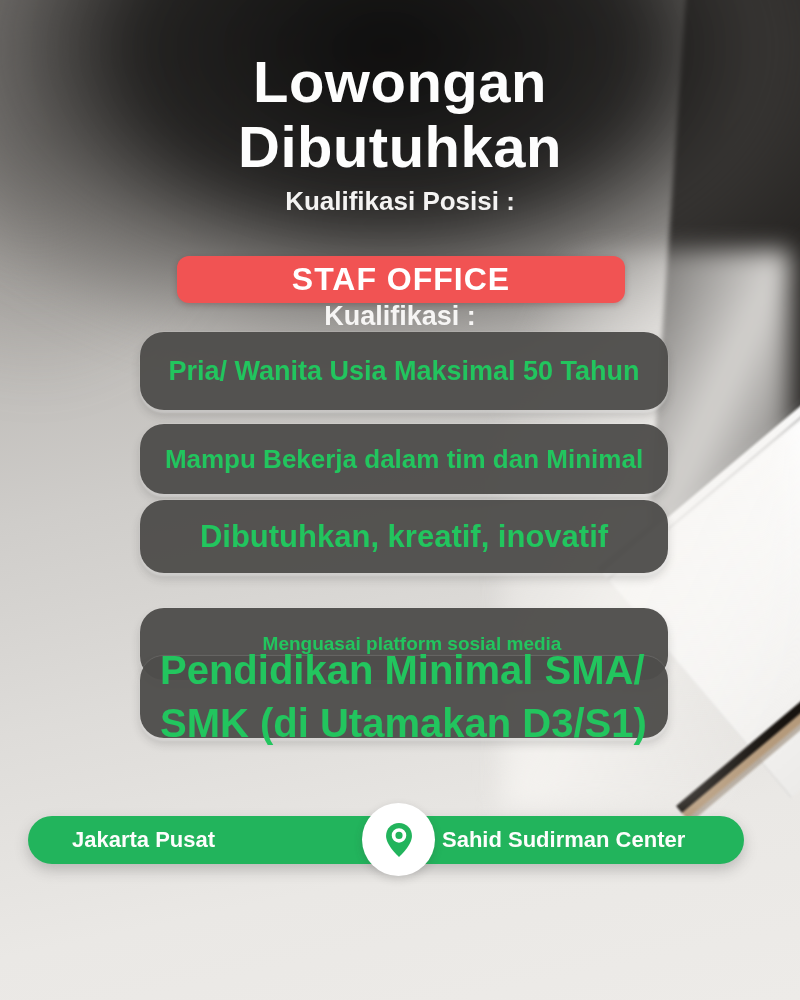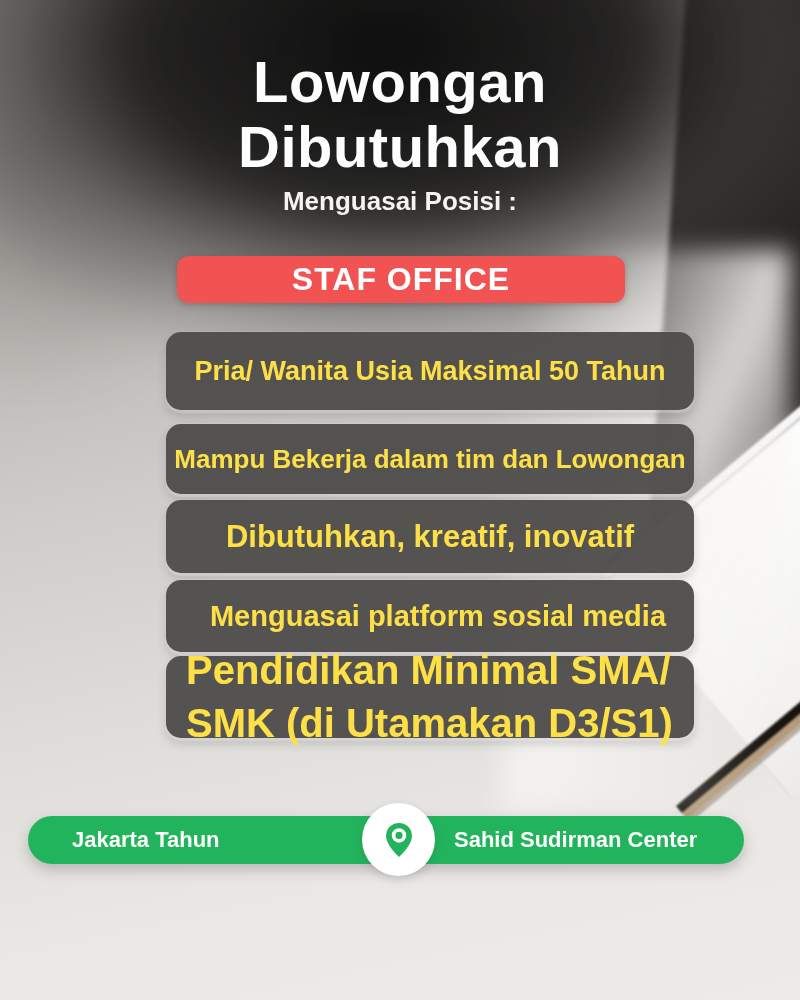--- a/index.html
+++ b/index.html
@@ -76,39 +76,38 @@
     font-size:32px; font-weight:800; letter-spacing:1px; color:#fff;
     box-shadow:0 2px 6px rgba(60,20,20,0.25);
     margin-top:29px;
   }
   .qual-heading{
     position:absolute; top:301px; left:0; width:100%;
     text-align:center; font-size:27px; font-weight:800; color:#f6f5f4;
   }
   .qual{
     position:absolute; left:140px; width:528px;
-    background:rgba(78,77,75,0.96); border-radius:15px;
+    background:rgba(78,77,75,0.96); border-radius:24px;
     display:flex; align-items:center; justify-content:center;
-    text-align:center; color:#fde047; font-weight:800;
+    text-align:center; color:#22c55e; font-weight:800;
     box-shadow:0 3px 2px rgba(255,255,255,0.30), 0 -1px 1px rgba(255,255,255,0.12), 0 6px 10px rgba(40,40,40,0.18);
-    margin-left:26px;
   }
   .qual-1{ top:332px; height:78px; font-size:27px; }
   .qual-2{ top:424px; height:70px; font-size:26px; }
   .qual-3{ top:500px; height:73px; font-size:31px; }
-  .qual-4{ top:580px; height:72px; font-size:29px;padding-left:16px; }
+  .qual-4{ top:608px; height:72px; font-size:19px;padding-left:16px; }
   .qual-5{ top:656px; height:82px; font-size:40px; justify-content:flex-start; text-align:left; padding:0 20px; line-height:1.32; }
   .footer-bar{
     position:absolute; top:816px; left:28px; width:716px; height:48px;
     background:#22b45c; border-radius:24px;
     box-shadow:0 6px 14px rgba(70,70,70,0.28);
     font-weight:800; font-size:22px; color:#fdfdfc;
   }
   .footer-left{ position:absolute; left:44px; top:0; height:100%; display:flex; align-items:center; }
-  .footer-right{ position:absolute; left:426px; top:0; height:100%; display:flex; align-items:center;text-align:center; }
+  .footer-right{ position:absolute; left:414px; top:0; height:100%; display:flex; align-items:center;text-align:center; }
   .pin-circle{
     position:absolute; left:334px; top:-13px; width:73px; height:73px;
     background:#ffffff; border-radius:50%;
     display:flex; align-items:center; justify-content:center;
     box-shadow:0 3px 8px rgba(60,60,60,0.2);
   }
   .pin-circle svg{ width:42px; height:42px; display:block; }
 </style>
 </head>
 <body>
@@ -128,33 +127,34 @@
   <div class="bg-layer top-shadow"></div>
   <div class="bg-layer light-wedge"></div>
 
   <div class="content">
 
     <div class="title">
       <div>Lowongan</div>
       <div>Dibutuhkan</div>
     </div>
 
-    <div class="subtitle">Menguasai Posisi :</div>
+    <div class="subtitle">Kualifikasi Posisi :</div>
 
     <div class="badge">STAF OFFICE</div>
 
+    <div class="qual-heading">Kualifikasi :</div>
 
     <div class="qual qual-1">Pria/ Wanita Usia Maksimal 50 Tahun</div>
-    <div class="qual qual-2">Mampu Bekerja dalam tim dan Lowongan</div>
+    <div class="qual qual-2">Mampu Bekerja dalam tim dan Minimal</div>
     <div class="qual qual-3">Dibutuhkan, kreatif, inovatif</div>
     <div class="qual qual-4">Menguasai platform sosial media</div>
     <div class="qual qual-5">Pendidikan Minimal SMA/ SMK (di Utamakan D3/S1)</div>
 
     <div class="footer-bar">
-      <span class="footer-left">Jakarta Tahun</span>
+      <span class="footer-left">Jakarta Pusat</span>
       <span class="footer-right">Sahid Sudirman Center</span>
       <span class="pin-circle">
         <svg viewBox="0 0 24 24" aria-hidden="true">
           <path d="M12 2.3 C7.8 2.3 4.6 5.5 4.6 9.7 c0 5.3 7.4 12 7.4 12 s7.4-6.7 7.4-12 C19.4 5.5 16.2 2.3 12 2.3 z" fill="#22b45c"></path>
           <circle cx="12" cy="9.4" r="3.1" fill="none" stroke="#ffffff" stroke-width="2.1"></circle>
         </svg>
       </span>
     </div>
 
   </div>

